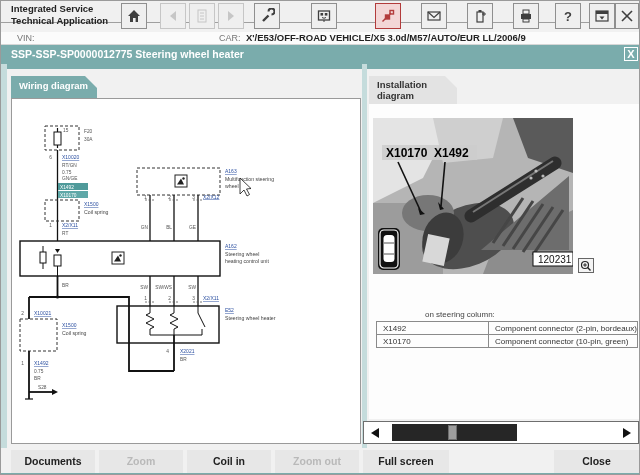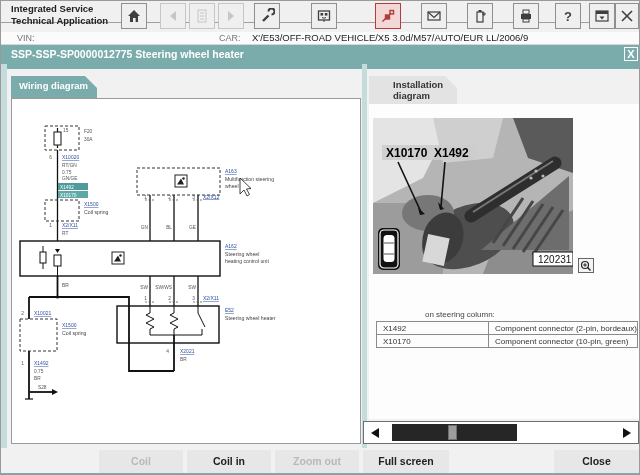--- a/index.html
+++ b/index.html
@@ -9,30 +9,30 @@
   #toolbar{position:absolute;left:0;top:0;width:640px;height:22px;background:#f0f0f0;border-bottom:1px solid #9f9f9f;}
   #appTitle{position:absolute;left:10px;top:2px;font-size:9.5px;font-weight:bold;color:#222;line-height:12px;}
   .tbtn{position:absolute;top:2px;width:26px;height:26px;border:1px solid #8f8f8f;background:#efefef;display:flex;align-items:center;justify-content:center;}
   .tbtn.dis{border-color:#c6c6c6;}
   .tbtn.red{border-color:#b23b3b;background:#f3d6d6;}
   .tbtn svg{display:block;}
   
   #vehbar{position:absolute;left:0;top:31px;width:640px;height:13px;background:#fbfbfb;border-bottom:1px solid #d6d6d6;}
   #vinLabel{position:absolute;left:16px;top:1px;font-size:9px;color:#777;}
   #carLabel{position:absolute;left:218px;top:1px;font-size:9px;color:#777;}
-  #carValue{position:absolute;left:251px;top:0px;font-size:9.5px;font-weight:normal;color:#222;}
+  #carValue{position:absolute;left:245px;top:0px;font-size:9.5px;font-weight:bold;color:#222;}
   
   #docbar{position:absolute;left:0;top:44px;width:640px;height:24px;background:#7aacac;}
   #docTitle{position:absolute;left:10px;top:3px;font-size:10.5px;font-weight:bold;color:#fff;}
   #docClose{position:absolute;right:3px;top:2px;width:14px;height:14px;border:1px solid #fff;color:#fff;font-size:11px;line-height:12px;text-align:center;font-weight:bold;}
   
   .strip{position:absolute;background:#c5dcdc;}
   
   #tabWiring{position:absolute;left:10px;top:75px;width:86px;height:29px;background:#7aacac;color:#fff;font-size:9.5px;font-weight:bold;padding:4px 0 0 8px;clip-path:polygon(0 0,calc(100% - 12px) 0,100% 12px,100% 100%,0 100%);}
-  #tabInstall{position:absolute;left:368px;top:75px;width:88px;height:28px;background:#e3e3e3;color:#333;font-size:9.5px;font-weight:bold;line-height:11px;padding:3px 0 0 24px;clip-path:polygon(0 0,calc(100% - 12px) 0,100% 12px,100% 100%,0 100%);}
+  #tabInstall{position:absolute;left:368px;top:75px;width:88px;height:28px;background:#e3e3e3;color:#333;font-size:9.5px;font-weight:bold;line-height:11px;padding:3px 0 0 8px;clip-path:polygon(0 0,calc(100% - 12px) 0,100% 12px,100% 100%,0 100%);}
   
   #leftPanel{position:absolute;left:10px;top:97px;width:350px;height:346px;background:#fff;border:1px solid #9a9a9a;}
   #rightPanel{position:absolute;left:368px;top:103px;width:270px;height:315px;background:#fdfdfd;}
   
   #instCaption{position:absolute;left:8px;top:206px;font-size:8px;color:#444;padding-left:48px;}
   #instTable{position:absolute;left:7px;top:217px;width:262px;border-collapse:collapse;}
   #instTable td{border:1px solid #8a8a8a;font-size:8px;color:#333;height:13px;padding:0 0 0 6px;white-space:nowrap;overflow:hidden;}
   #instTable td.c1{width:112px;}
   
   #photoWrap{position:absolute;left:4px;top:14px;width:200px;height:156px;}
@@ -399,21 +399,22 @@
       <div id="sGrip"></div>
     </div>
     <div class="sArrow" style="right:0;">
       <svg width="10" height="12">
           <polygon points="1,1 9,6 1,11" fill="#111"></polygon>
         </svg>
     </div>
   </div>
 
   <div id="footer">
-    <div class="fbtn dis" style="left:98px;width:84px;">Coil</div>
+    <div class="fbtn" style="left:10px;width:84px;">Documents</div>
+    <div class="fbtn dis" style="left:98px;width:84px;">Zoom</div>
     <div class="fbtn" style="left:186px;width:84px;">Coil in</div>
     <div class="fbtn dis" style="left:274px;width:84px;">Zoom out</div>
     <div class="fbtn" style="left:362px;width:86px;">Full screen</div>
     <div class="fbtn" style="left:553px;width:85px;">Close</div>
   </div>
   <div id="bottomStrip"></div>
 
 </div>
 
 </body></html>

